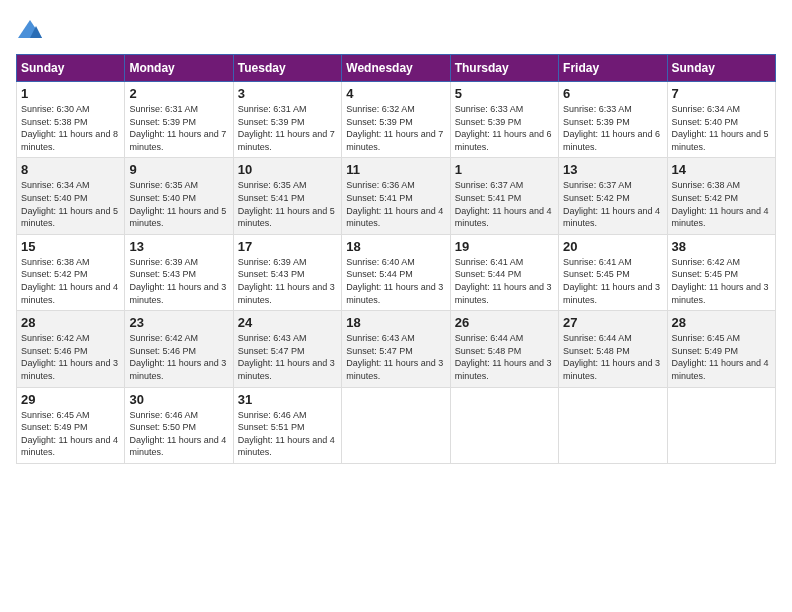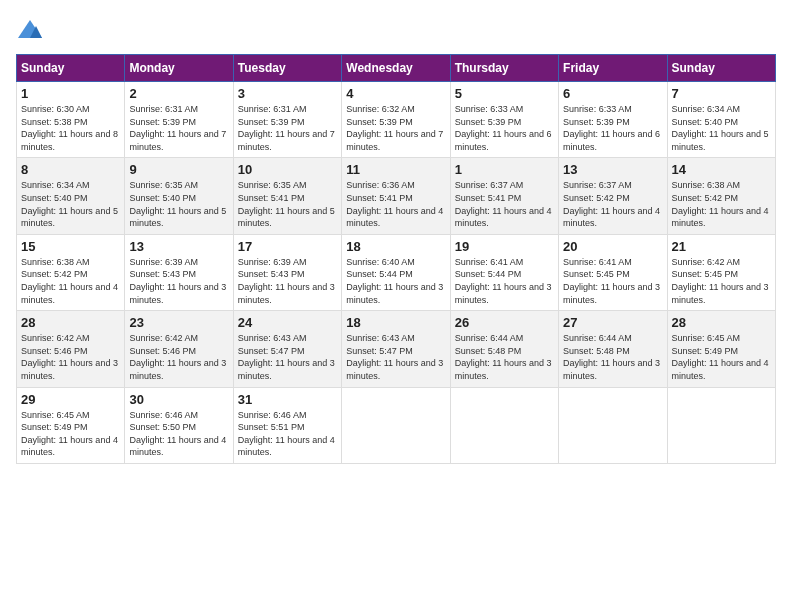--- a/index.html
+++ b/index.html
@@ -206,21 +206,21 @@
         </td>
         <td>
           <span class="day-num">19</span>
           <div class="day-info">Sunrise: 6:41 AM<br>Sunset: 5:44 PM<br>Daylight: 11 hours and 3 minutes.</div>
         </td>
         <td>
           <span class="day-num">20</span>
           <div class="day-info">Sunrise: 6:41 AM<br>Sunset: 5:45 PM<br>Daylight: 11 hours and 3 minutes.</div>
         </td>
         <td>
-          <span class="day-num">21</span>
+          <span class="day-num">38</span>
           <div class="day-info">Sunrise: 6:42 AM<br>Sunset: 5:45 PM<br>Daylight: 11 hours and 3 minutes.</div>
         </td>
       </tr>
       <tr>
         <td>
           <span class="day-num">28</span>
           <div class="day-info">Sunrise: 6:42 AM<br>Sunset: 5:46 PM<br>Daylight: 11 hours and 3 minutes.</div>
         </td>
         <td>
           <span class="day-num">23</span>

